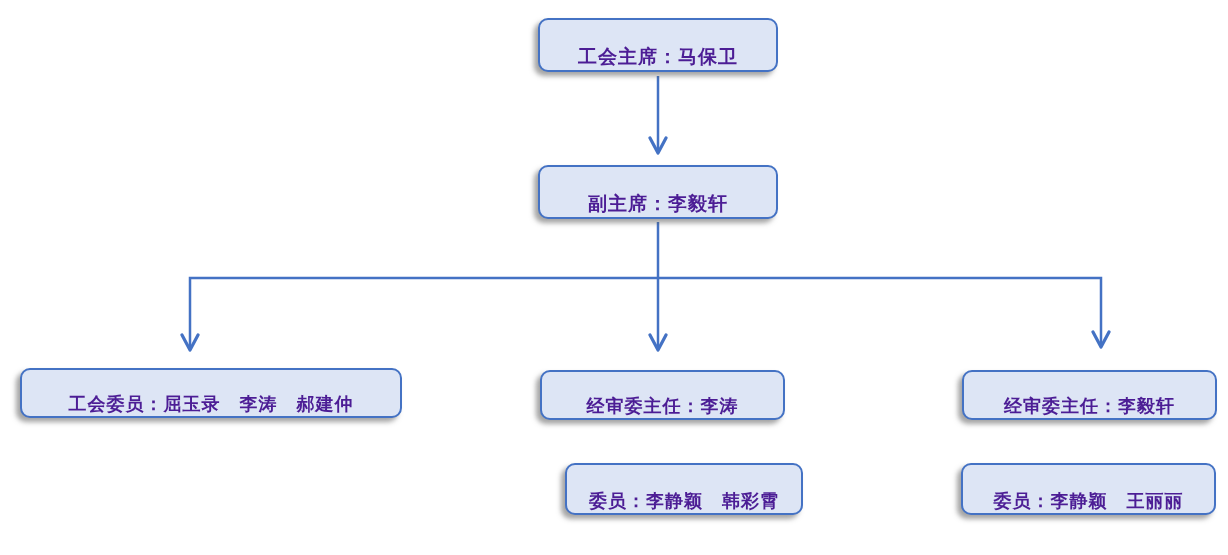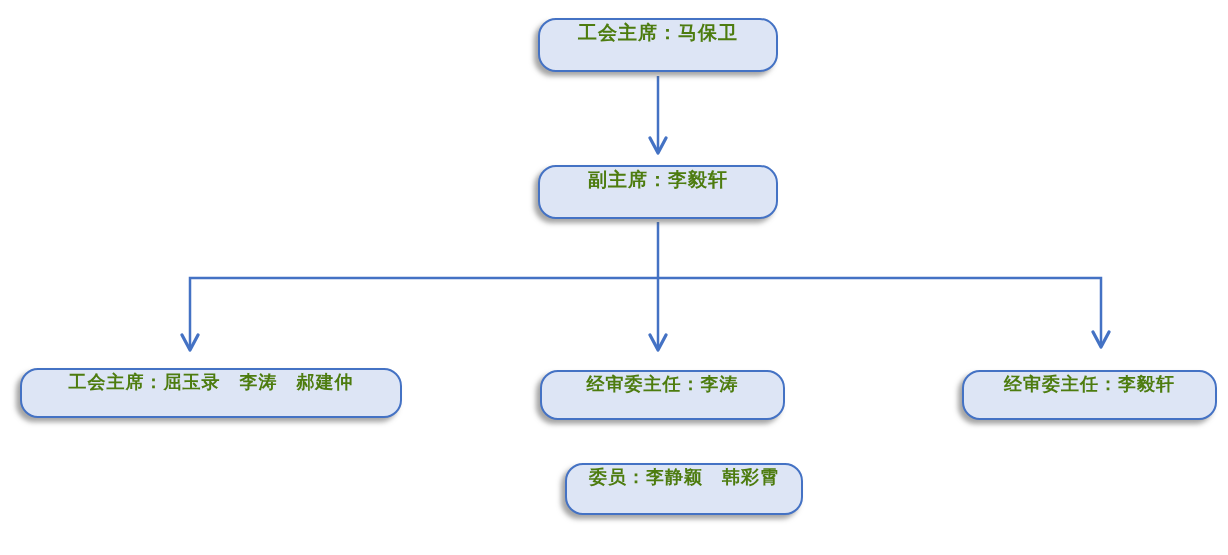--- a/index.html
+++ b/index.html
@@ -21,26 +21,26 @@
     top: 0;
     width: 1228px;
     height: 555px;
     pointer-events: none;
   }
   .node {
     position: absolute;
     box-sizing: border-box;
     background: #dde5f5;
     border: 2px solid #4472c4;
-    border-radius: 18px;
+    border-radius: 10px;
     box-shadow: -4px 4px 5px rgba(90, 90, 90, 0.55);
     display: flex;
-    align-items: flex-start;
+    align-items: flex-end;
     justify-content: center;
-    color: #4d7c0f;
+    color: #4c1d95;
     font-weight: bold;
     font-size: 19px;
     letter-spacing: 1px;
     white-space: nowrap;
     text-align: center;
   }
   #node-union-chairman   { left: 538px; top: 18px;  width: 240px; height: 54px; }
   #node-vice-chairman    { left: 538px; top: 165px; width: 240px; height: 54px; }
   #node-union-committee  { left: 20px;  top: 368px; width: 382px; height: 50px; font-size: 18px; }
   #node-audit-director   { left: 540px; top: 370px; width: 245px; height: 50px; font-size: 18px; }
@@ -71,29 +71,32 @@
 
   <div class="node" id="node-union-chairman">
     <span>工会主席：马保卫</span>
   </div>
 
   <div class="node" id="node-vice-chairman">
     <span>副主席：李毅轩</span>
   </div>
 
   <div class="node" id="node-union-committee">
-    <span>工会主席：屈玉录　李涛　郝建仲</span>
+    <span>工会委员：屈玉录　李涛　郝建仲</span>
   </div>
 
   <div class="node" id="node-audit-director">
     <span>经审委主任：李涛</span>
   </div>
 
   <div class="node" id="node-women-director">
     <span>经审委主任：李毅轩</span>
   </div>
 
   <div class="node" id="node-audit-members">
     <span>委员：李静颖　韩彩霄</span>
   </div>
 
+  <div class="node" id="node-women-members">
+    <span>委员：李静颖　王丽丽</span>
+  </div>
 
 </div>
 
 </body></html>

